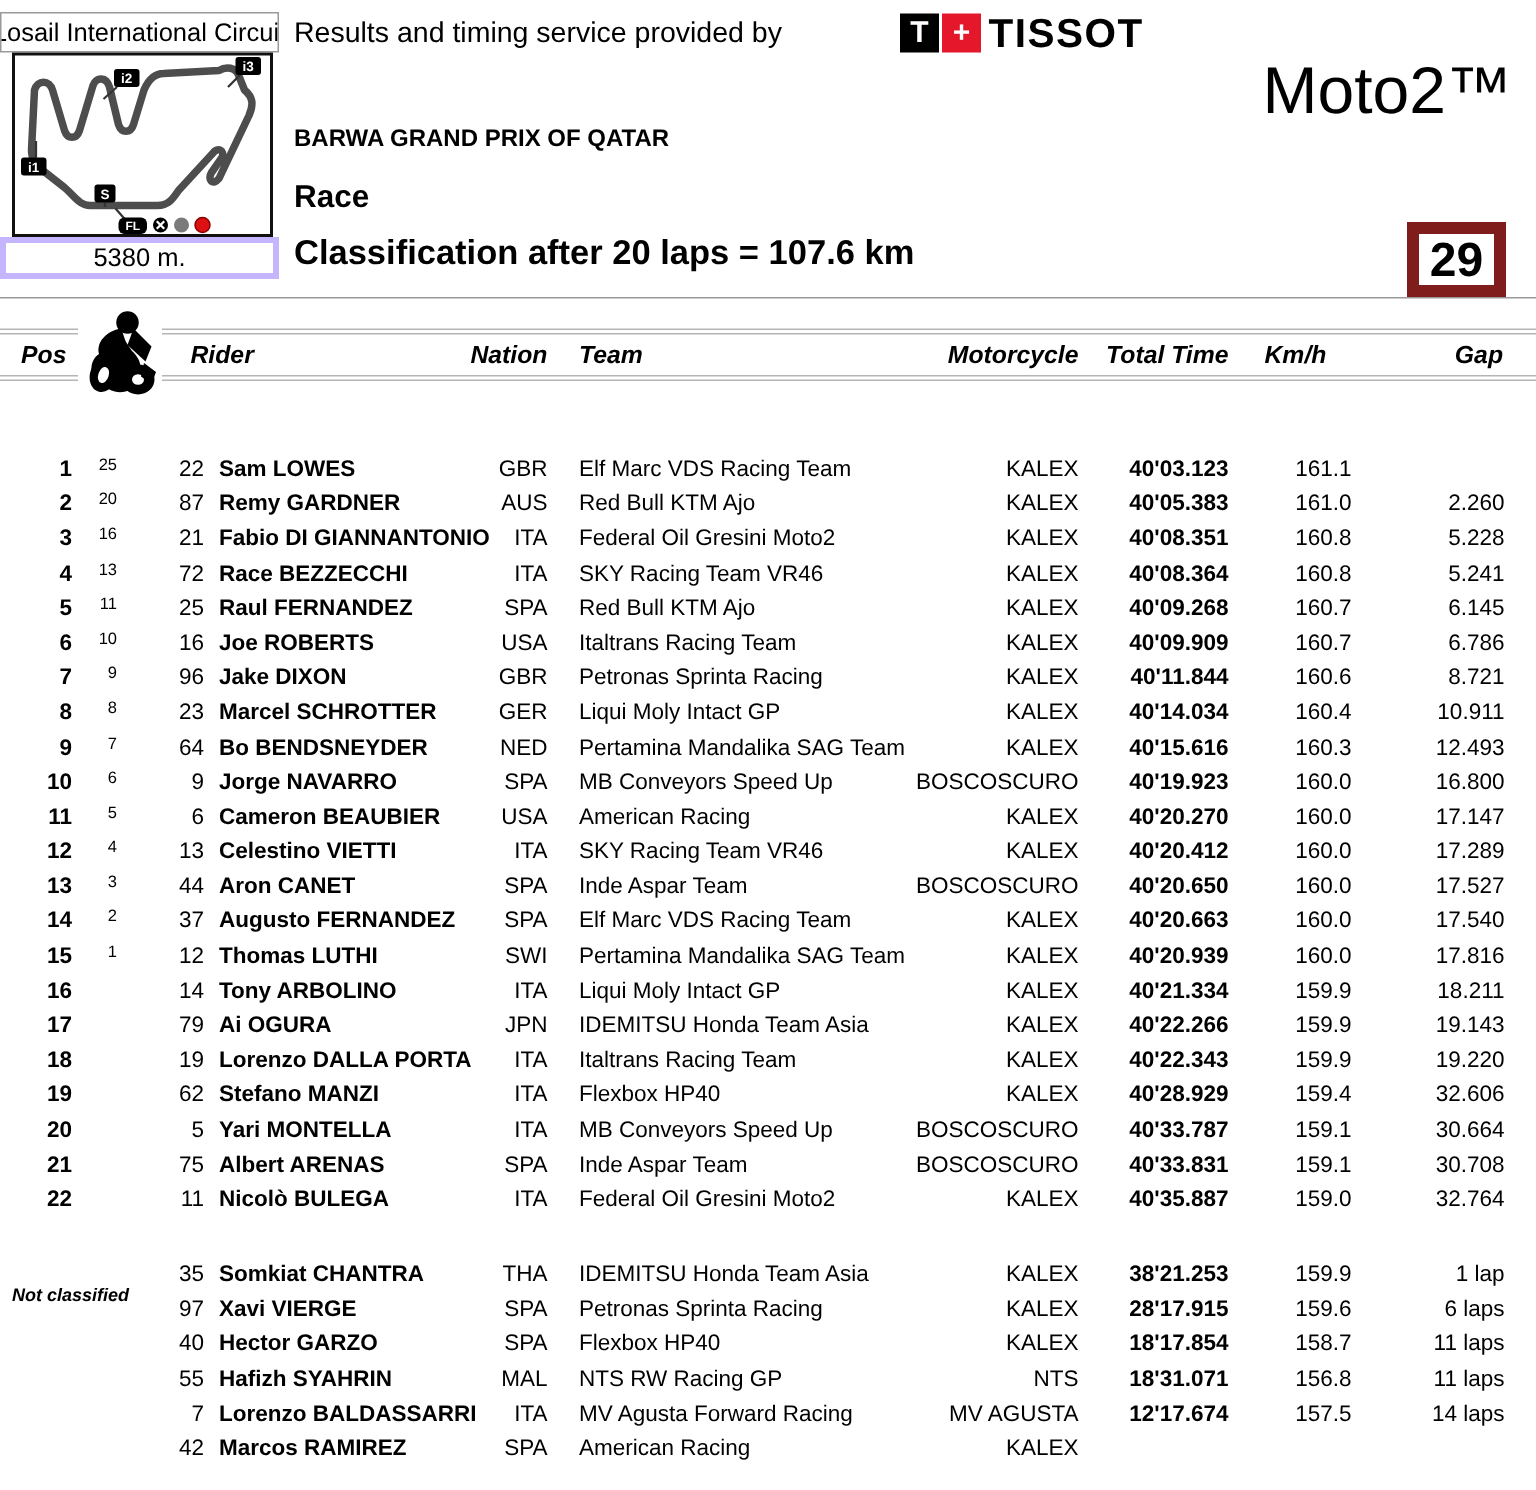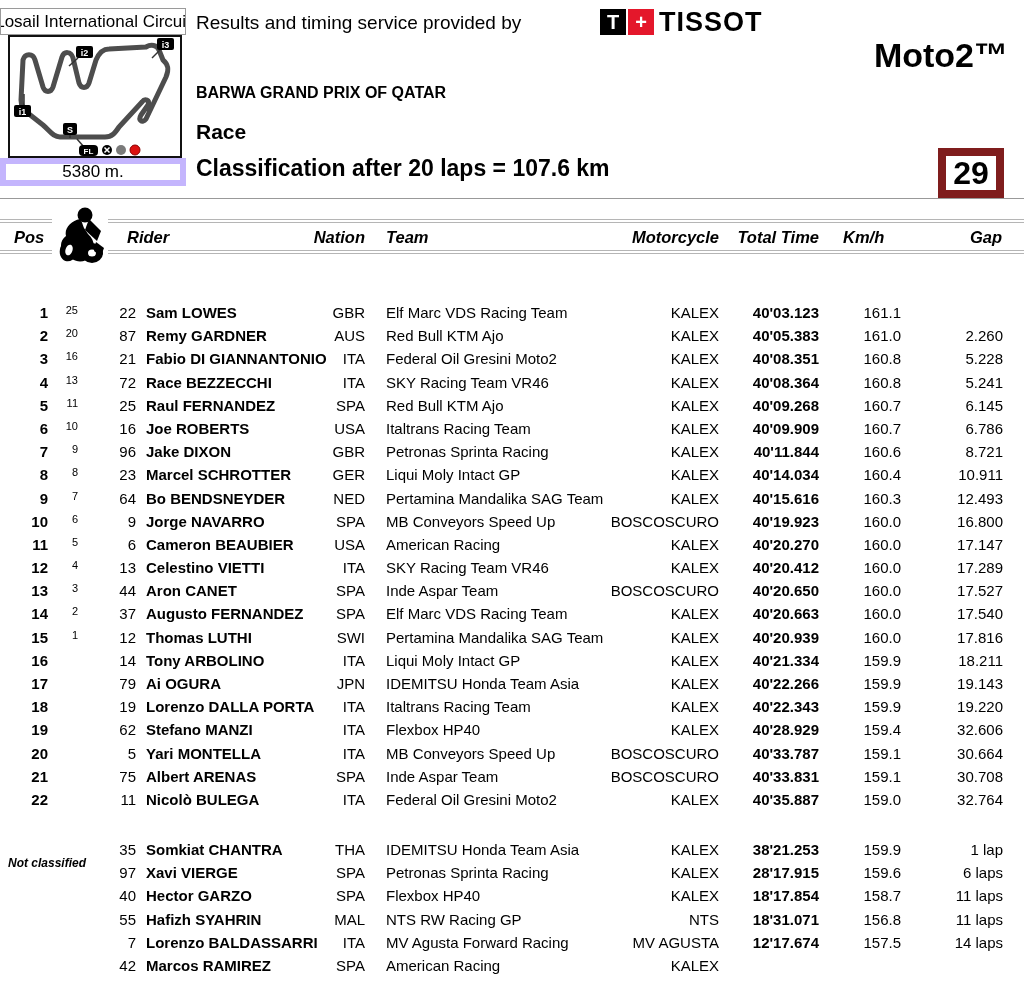--- a/index.html
+++ b/index.html
@@ -7,31 +7,31 @@
         font-family:"Liberation Sans",sans-serif;color:#000;}
 
   
   .circuit-title-box{position:absolute;left:0;top:8px;width:186px;height:27px;
         border:1px solid #9a9a9a;box-sizing:border-box;overflow:hidden;
         display:flex;align-items:center;justify-content:center;}
   .circuit-title-box span{font-size:17px;white-space:nowrap;}
   .map-box{position:absolute;left:8px;top:35px;width:174px;height:123px;
         border:2px solid #111;box-sizing:border-box;background:#fff;}
   .circuit-length-box{position:absolute;left:0;top:158px;width:186px;height:28px;
-        border:6px solid #c4b5fd;box-sizing:border-box;
+        border:4px solid #c4b5fd;box-sizing:border-box;
         display:flex;align-items:center;justify-content:center;font-size:17px;}
 
   
   .service-line{position:absolute;left:196px;top:12px;font-size:19px;}
   .tissot-logo{position:absolute;left:600px;top:8px;height:28px;display:flex;align-items:center;}
   .tissot-t,.tissot-cross{width:26px;height:26px;display:flex;align-items:center;justify-content:center;
         color:#fff;font-weight:700;font-size:20px;line-height:26px;}
   .tissot-t{background:#000;margin-right:2px;}
   .tissot-word{font-size:27px;font-weight:700;letter-spacing:1px;margin-left:5px;}
-  .category{position:absolute;right:16px;top:36px;font-size:34px;font-weight:700;}
+  .category{position:absolute;right:16px;top:36px;font-size:44px;font-weight:400;}
   .event-title{position:absolute;left:196px;top:84px;font-size:16px;font-weight:700;}
   .session-title{position:absolute;left:196px;top:120px;font-size:21px;font-weight:700;}
   .classification-title{position:absolute;left:196px;top:155px;font-size:23px;font-weight:700;}
   .page-number-box{position:absolute;left:938px;top:148px;width:66px;height:50px;
         border:8px solid #7f1d1d;box-sizing:border-box;display:flex;align-items:center;justify-content:center;
         font-size:32px;font-weight:700;}
 
   
   .hline{position:absolute;left:0;width:1024px;height:0;border-top:1px solid #b5b5b5;}
   .hline.single{border-top:1px solid #999;}

